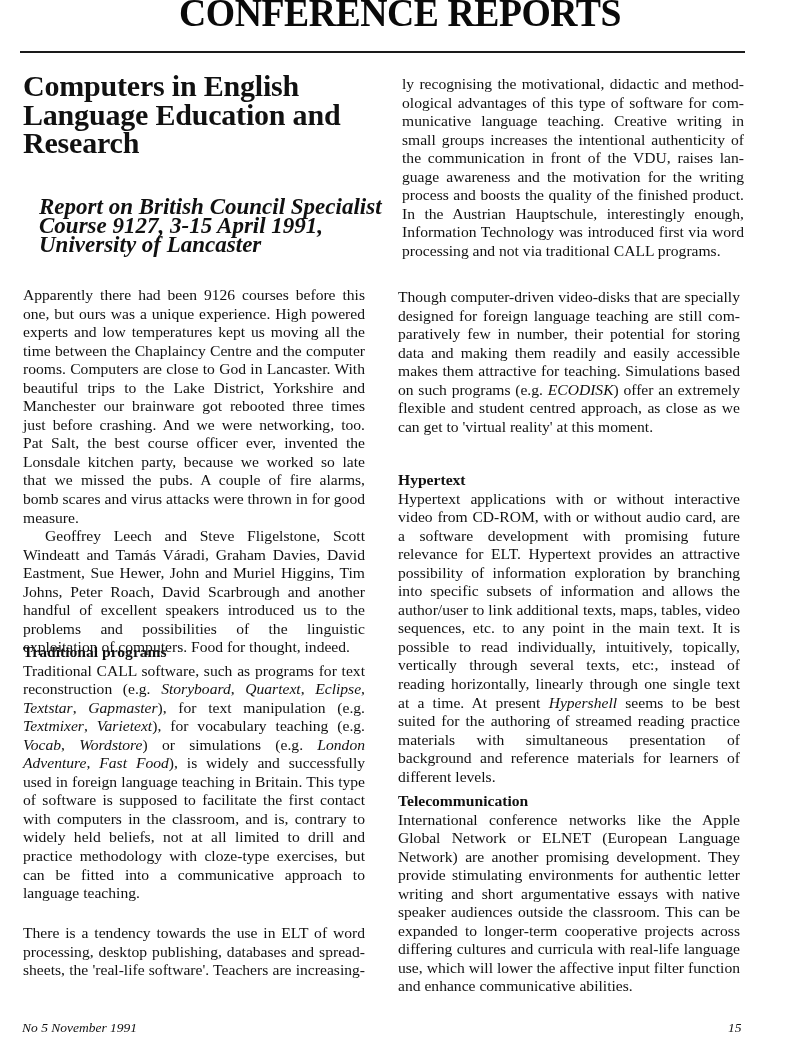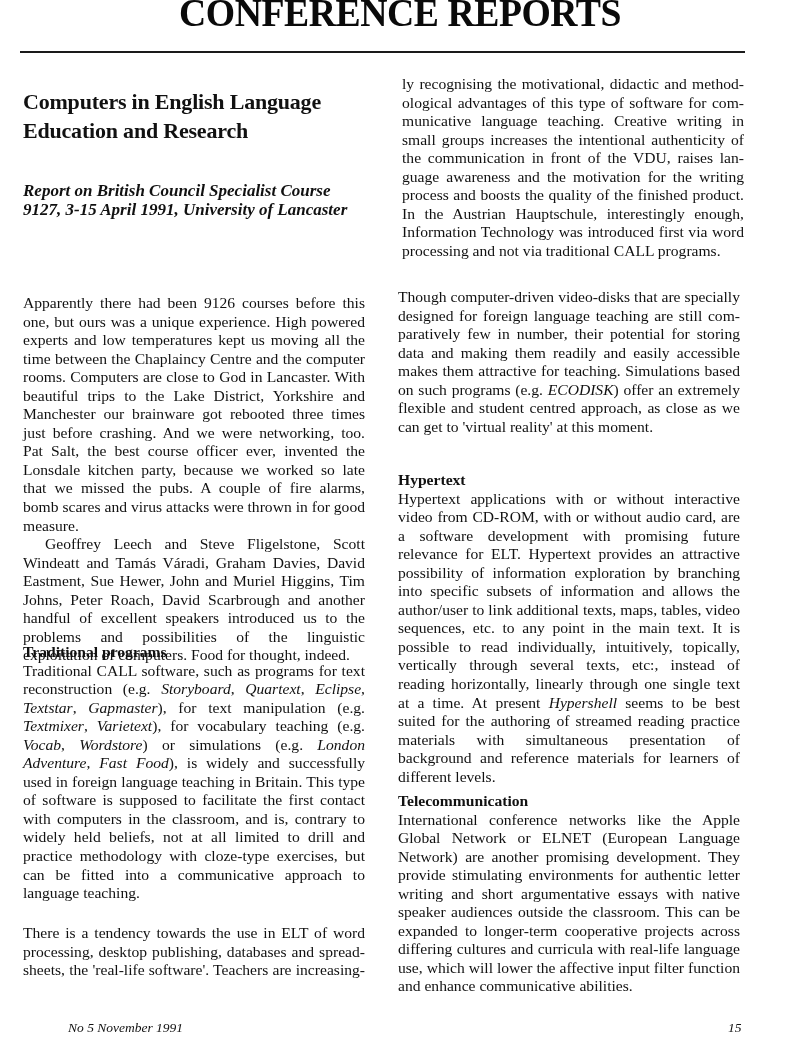--- a/index.html
+++ b/index.html
@@ -10,54 +10,54 @@
   .header-title {
     position: absolute; left: 0; top: -12px; width: 800px; text-align: center;
     font-family: "Liberation Serif", serif; font-weight: bold;
     font-size: 41px; letter-spacing: -0.5px; transform: scaleX(0.92);
     color: #0a0a0a; line-height: 48px;
   }
   .header-rule {
     position: absolute; left: 20px; top: 51px; width: 725px; height: 2px; background: #1a1a1a;
   }
   .article-title {
-    position: absolute; left: 23px; top: 88px; width: 360px;
-    font-weight: bold; font-size: 22px; line-height: 28.5px; letter-spacing: -0.2px; margin: 0;
+    position: absolute; left: 23px; top: 72px; width: 360px;
+    font-weight: bold; font-size: 30px; line-height: 28.5px; letter-spacing: -0.2px; margin: 0;
   }
   .article-subtitle {
     position: absolute; left: 23px; top: 182px; width: 345px;
-    font-weight: bold; font-style: italic; font-size: 17px; line-height: 18.8px; margin: 0;
+    font-weight: bold; font-style: italic; font-size: 23px; line-height: 18.8px; margin: 16px;
   }
   p.body {
     margin: 0; font-size: 15.6px; line-height: 18.55px; text-align: justify;
     hyphens: manual;
   }
   p.indent { text-indent: 22px; }
   h3.sec {
     margin: 0; font-size: 15.6px; font-weight: bold; line-height: 18.5px;
   }
   .block { position: absolute; }
   .footer-left {
-    position: absolute; left: 22px; top: 1020px; font-style: italic; font-size: 13.5px; margin-left: 46px;
+    position: absolute; left: 22px; top: 1020px; font-style: italic; font-size: 13.5px;
   }
   .footer-right {
     position: absolute; left: 728px; top: 1020px; font-style: italic; font-size: 13.5px; text-align: right;
   }
   i { }
 </style>
 </head>
 <body>
 
 <div class="header-title">CONFERENCE REPORTS</div>
 <div class="header-rule"></div>
 
 <h1 class="article-title">Computers in English Language Education and Research</h1>
 <h2 class="article-subtitle">Report on British Council Specialist Course 9127, 3-15 April 1991, University of Lancaster</h2>
 
-<div class="block" style="left:23px; top:286px; width:342px;margin-top:8px;">
+<div class="block" style="left:23px; top:286px; width:342px;">
   <p class="body">Apparently there had been 9126 courses before this one, but ours was a unique experience. High powered experts and low temperatures kept us moving all the time between the Chaplaincy Centre and the computer rooms. Computers are close to God in Lancaster. With beautiful trips to the Lake District, Yorkshire and Manchester our brainware got rebooted three times just before crashing. And we were networking, too. Pat Salt, the best course officer ever, invented the Lonsdale kitchen party, because we worked so late that we missed the pubs. A couple of fire alarms, bomb scares and virus attacks were thrown in for good measure.</p>
   <p class="body indent">Geoffrey Leech and Steve Fligelstone, Scott Windeatt and Tamás Váradi, Graham Davies, David Eastment, Sue Hewer, John and Muriel Higgins, Tim Johns, Peter Roach, David Scarbrough and another handful of excellent speakers introduced us to the problems and possibilities of the linguistic exploitation of computers. Food for thought, indeed.</p>
 </div>
 
 <div class="block" style="left:23px; top:643px; width:342px;">
   <h3 class="sec">Traditional programs</h3>
   <p class="body"><span>Traditional CALL software, such as programs for text reconstruction (e.g. </span><i>Storyboard</i><span>, </span><i>Quartext</i><span>, </span><i>Eclipse</i><span>, </span><i>Textstar</i><span>, </span><i>Gapmaster</i><span>), for text manipulation (e.g. </span><i>Textmixer</i><span>, </span><i>Varietext</i><span>), for vocabulary teaching (e.g. </span><i>Vocab</i><span>, </span><i>Wordstore</i><span>) or simulations (e.g. </span><i>London Adventure</i><span>, </span><i>Fast Food</i><span>), is widely and successfully used in foreign language teaching in Britain. This type of software is supposed to facilitate the first contact with computers in the classroom, and is, con­trary to widely held beliefs, not at all limited to drill and practice methodology with cloze-type exercises, but can be fitted into a communicative approach to language teaching.</span></p>
 </div>
 
 <div class="block" style="left:23px; top:924px; width:342px;">

